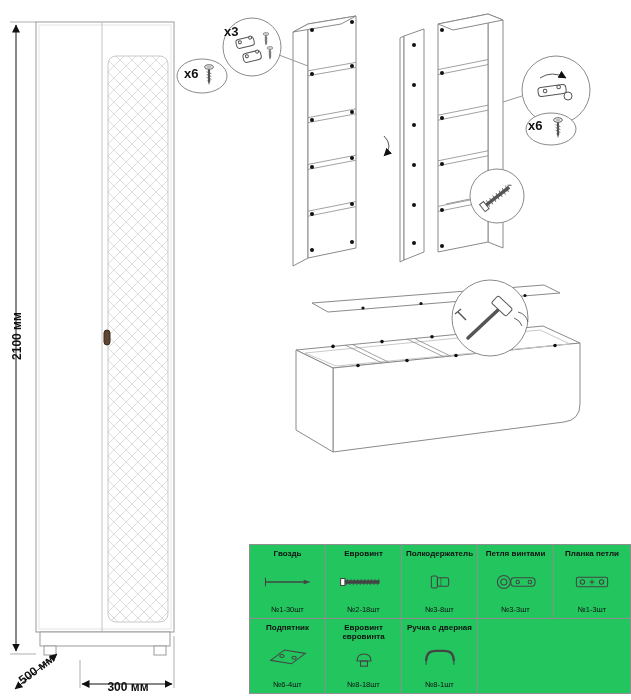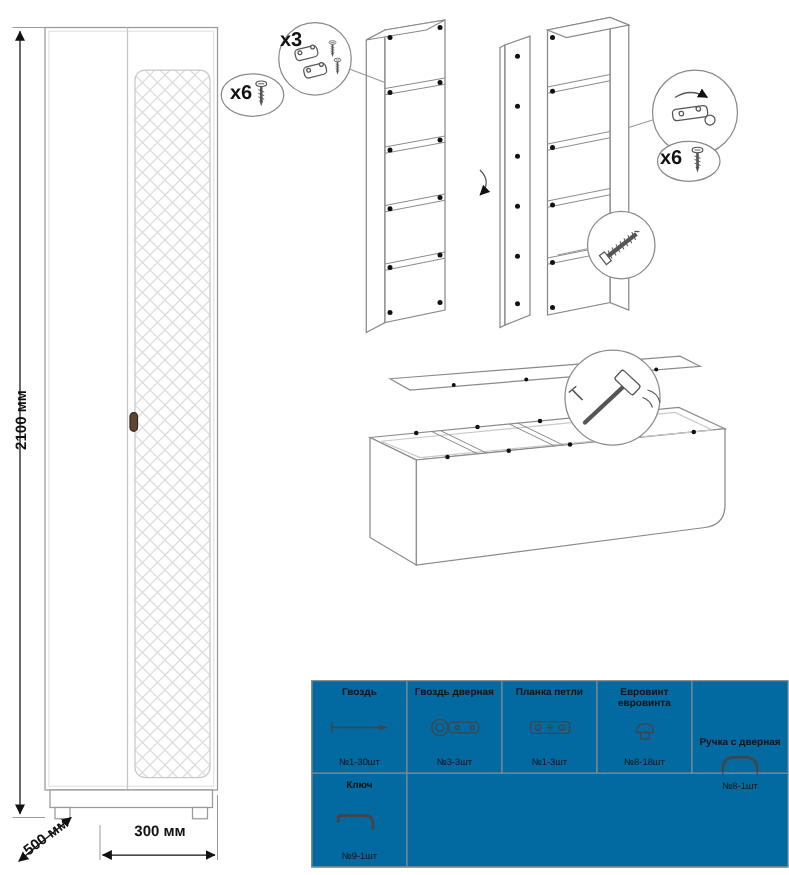--- a/index.html
+++ b/index.html
@@ -5,36 +5,36 @@
   html,body{margin:0;padding:0;background:#fff;}
   .page{
     position:relative;width:631px;height:700px;background:#fff;overflow:hidden;
     font-family:"Liberation Sans",sans-serif;color:#111;
   }
   .artwork{position:absolute;left:0;top:0;width:631px;height:700px;}
   .lbl{position:absolute;font-weight:700;white-space:nowrap;}
   .dim{font-size:12px;}
   .dim-height{left:10px;top:382px;width:92px;text-align:center;transform:rotate(-90deg);transform-origin:left top;}
   .dim-depth{left:16px;top:676px;transform:rotate(-37deg);transform-origin:left top;}
-  .dim-width{left:92px;top:658px;width:72px;text-align:center;}
-  .qty{font-size:16px;}
+  .dim-width{left:92px;top:680px;width:72px;text-align:center;}
+  .qty{font-size:13px;}
   .qty-x3{left:224px;top:24px;}
   .qty-x6-left{left:184px;top:66px;}
   .qty-x6-right{left:528px;top:118px;}
   .parts-table{
     position:absolute;left:249px;top:544px;width:380px;
     border:1px solid #8f8f8f;display:grid;
-    grid-template-columns:repeat(5,1fr);grid-auto-rows:74px;background:#0369a1;
+    grid-template-columns:repeat(5,1fr);grid-auto-rows:74px;background:#22c55e;
   }
   .cell{
     border-right:1px solid #8f8f8f;border-bottom:1px solid #8f8f8f;
     display:flex;flex-direction:column;align-items:center;justify-content:space-between;
     padding:4px 2px;text-align:center;min-width:0;
   }
-  .cell:nth-child(5n){border-right:none;margin-top:40px;}
+  .cell:nth-child(5n){border-right:none;}
   .cell:nth-child(n+6){border-bottom:none;}
   .pname{font-size:8px;font-weight:700;line-height:1.15;}
   .pqty{font-size:7.5px;}
   .picon{width:58px;height:26px;flex:0 0 auto;}
 </style>
 </head>
 <body>
 
 <div class="page">
 
@@ -251,24 +251,42 @@
     <div class="cell">
       <div class="pname">Гвоздь</div>
       <svg class="picon" viewBox="0 0 64 30" stroke="#444" fill="none" stroke-width="1.2">
         <line x1="6" y1="15" x2="50" y2="15" stroke-width="1.6"></line>
         <line x1="6" y1="10" x2="6" y2="20"></line>
         <polygon points="50,12.5 58,15 50,17.5" fill="#444" stroke="none"></polygon>
       </svg>
       <div class="pqty">№1-30шт</div>
     </div>
 
-
-
-    <div class="cell">
-      <div class="pname">Гвоздь дверная</div>
+    <div class="cell">
+      <div class="pname">Евровинт</div>
+      <svg class="picon" viewBox="0 0 64 30" stroke="#444" fill="none" stroke-width="1.2">
+        <rect x="5" y="11" width="5" height="8" fill="#fff"></rect>
+        <line x1="10" y1="15" x2="50" y2="15" stroke-width="4"></line>
+        <path d="M13 11.5 L11.5 18.5 M17 11.5 L15.5 18.5 M21 11.5 L19.5 18.5 M25 11.5 L23.5 18.5 M29 11.5 L27.5 18.5 M33 11.5 L31.5 18.5 M37 11.5 L35.5 18.5 M41 11.5 L39.5 18.5 M45 11.5 L43.5 18.5 M49 11.5 L47.5 18.5" stroke-width="0.9"></path>
+      </svg>
+      <div class="pqty">№2-18шт</div>
+    </div>
+
+    <div class="cell">
+      <div class="pname">Полкодержатель</div>
+      <svg class="picon" viewBox="0 0 64 30" stroke="#444" fill="none" stroke-width="1.2">
+        <rect x="22" y="8" width="7" height="14" rx="2"></rect>
+        <rect x="29" y="10" width="13" height="10" rx="2"></rect>
+        <line x1="33" y1="10" x2="33" y2="20" stroke-width="0.8"></line>
+      </svg>
+      <div class="pqty">№3-8шт</div>
+    </div>
+
+    <div class="cell">
+      <div class="pname">Петля винтами</div>
       <svg class="picon" viewBox="0 0 64 30" stroke="#444" fill="none" stroke-width="1.2">
         <circle cx="18" cy="15" r="7.5"></circle>
         <circle cx="18" cy="15" r="3.5"></circle>
         <rect x="26" y="10" width="28" height="10" rx="4"></rect>
         <circle cx="34" cy="15" r="2"></circle>
         <circle cx="48" cy="15" r="2"></circle>
       </svg>
       <div class="pqty">№3-3шт</div>
     </div>
 
@@ -277,44 +295,45 @@
       <svg class="picon" viewBox="0 0 64 30" stroke="#444" fill="none" stroke-width="1.2">
         <rect x="14" y="9.5" width="36" height="11" rx="2"></rect>
         <circle cx="21" cy="15" r="2.5"></circle>
         <circle cx="43" cy="15" r="2.5"></circle>
         <line x1="29" y1="15" x2="35" y2="15"></line>
         <line x1="32" y1="12" x2="32" y2="18"></line>
       </svg>
       <div class="pqty">№1-3шт</div>
     </div>
 
+    <div class="cell">
+      <div class="pname">Подпятник</div>
+      <svg class="picon" viewBox="0 0 64 30" stroke="#444" fill="none" stroke-width="1.2">
+        <polygon points="12,20 28,8 52,12 36,24"></polygon>
+        <ellipse cx="25" cy="15" rx="2.5" ry="1.8"></ellipse>
+        <ellipse cx="39" cy="17" rx="2.5" ry="1.8"></ellipse>
+      </svg>
+      <div class="pqty">№6-4шт</div>
+    </div>
 
     <div class="cell">
       <div class="pname">Евровинт евровинта</div>
       <svg class="picon" viewBox="0 0 64 30" stroke="#444" fill="none" stroke-width="1.2">
         <path d="M24 15 Q24 7 32 7 Q40 7 40 15 Z"></path>
         <rect x="28" y="15" width="8" height="6"></rect>
       </svg>
       <div class="pqty">№8-18шт</div>
     </div>
 
     <div class="cell">
       <div class="pname">Ручка с дверная</div>
       <svg class="picon" viewBox="0 0 64 30" stroke="#444" fill="none" stroke-width="1.2">
         <path d="M16 21 Q16 9 27 9 L37 9 Q48 9 48 21" stroke-width="2.5"></path>
         <line x1="16" y1="21" x2="16" y2="25"></line>
         <line x1="48" y1="21" x2="48" y2="25"></line>
       </svg>
       <div class="pqty">№8-1шт</div>
     </div>
 
-    <div class="cell">
-      <div class="pname">Ключ</div>
-      <svg class="picon" viewBox="0 0 64 30" stroke="#444" fill="none" stroke-width="1.2">
-        <path d="M12 11 L36 11 Q44 11 44 18 L44 24" stroke-width="2.5"></path>
-        <line x1="12" y1="11" x2="12" y2="17" stroke-width="2.5"></line>
-      </svg>
-      <div class="pqty">№9-1шт</div>
-    </div>
 
 
   </div>
 </div>
 
 </body></html>

